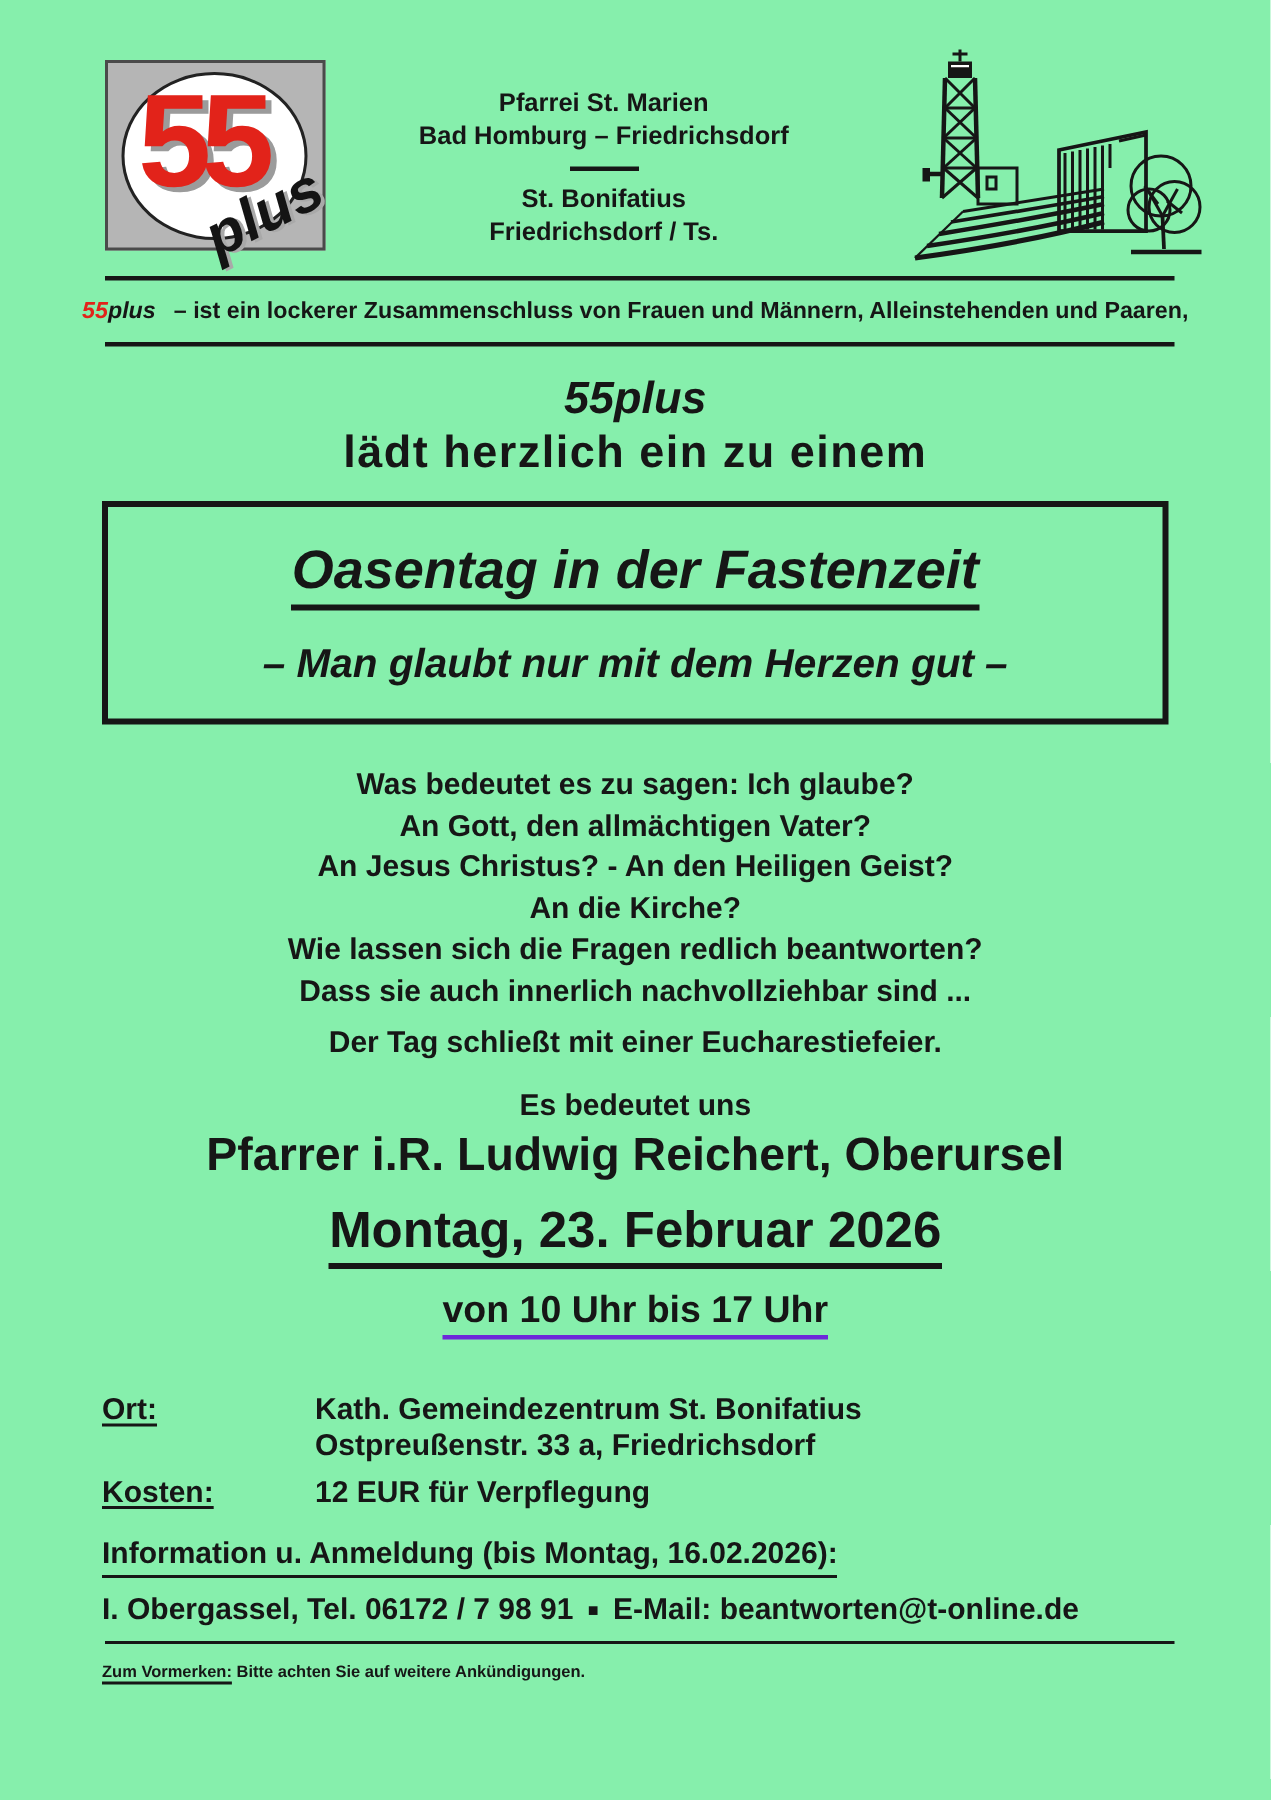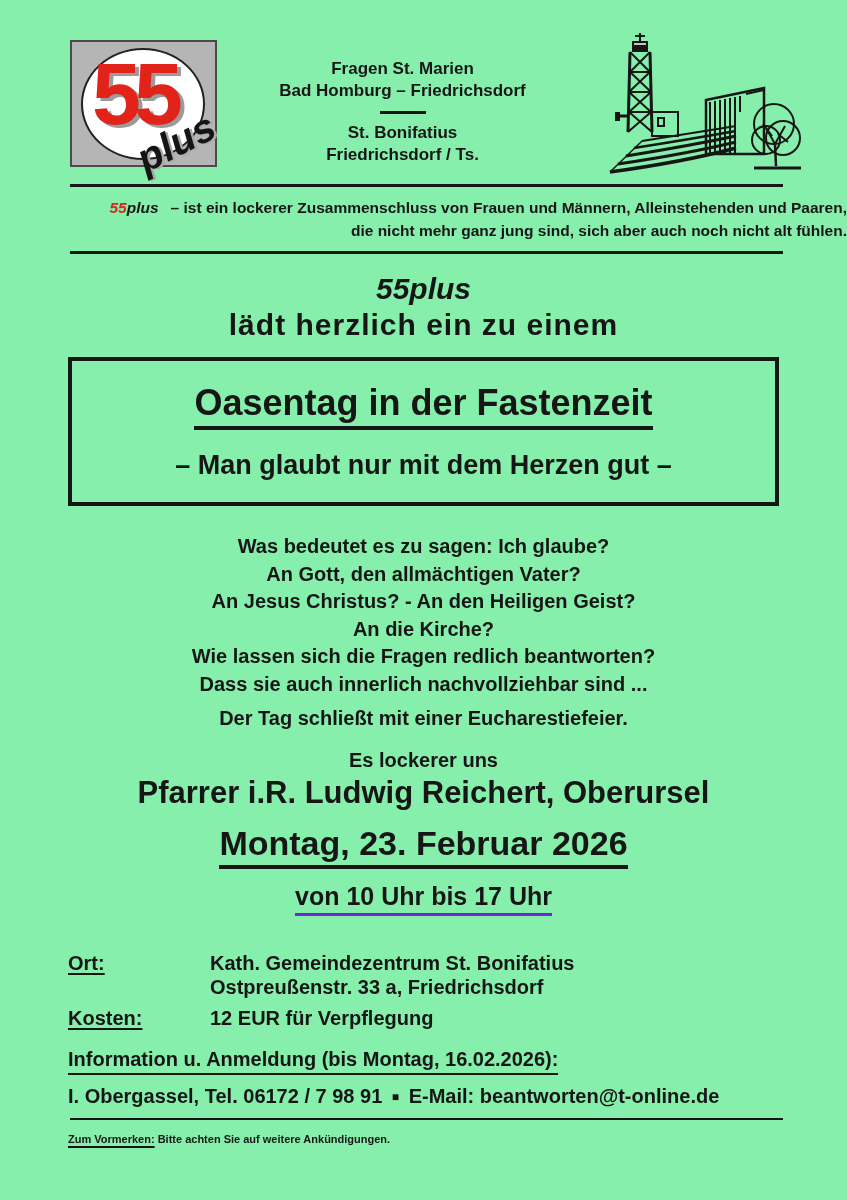--- a/index.html
+++ b/index.html
@@ -29,33 +29,33 @@
   .head-center { flex:1 1 auto; text-align:center; padding-top:26px;
           font-size:17px; line-height:22px; }
   .head-sep { width:46px; border-top:3px solid #161616; margin:9px auto 8px; }
   .church { flex:0 0 auto; width:215px; height:152px; }
 
   
   .rule { border:none; border-top:3px solid #161616; margin:0 64px 0 70px; }
   .rule-thin { border-top:2px solid #161616; }
 
   
-  .intro { margin-top:9px; text-align:right; font-size:15.5px; line-height:23px; }
+  .intro { margin-top:9px; text-align:center; font-size:15.5px; line-height:23px; }
   .brand-55 { color:#e2231a; font-style:italic; }
   .brand-plus { font-style:italic; }
   .intro-rest { margin-left:12px; }
 
   
   .invite { margin-top:17px; text-align:center; }
   .invite-brand { font-size:30px; font-style:italic; line-height:36px; }
   .invite-line { font-size:30px; line-height:36px; letter-spacing:1px; }
 
   
   .event-box { margin:14px 68px 0 68px; border:4px solid #161616;
-          padding:22px 10px 20px; text-align:center; }
+          padding:22px 10px 20px; text-align:center;font-style:italic; }
   .event-title { display:inline-block; font-size:36px; line-height:40px;
           border-bottom:4px solid #161616; padding-bottom:3px; }
   .event-sub { margin-top:18px; font-size:27px; line-height:34px; }
 
   
   .description { margin-top:27px; text-align:center; font-size:20px; line-height:27.5px; }
   .closing { margin-top:9px; text-align:center; font-size:20px; }
 
   
   .leader { margin-top:17px; text-align:center; }
@@ -93,21 +93,21 @@
 <div class="page">
 
   <div class="header">
     <div class="logo">
       <div class="logo-ellipse"></div>
       <div class="logo-55">55</div>
       <div class="logo-plus">plus</div>
     </div>
 
     <div class="head-center">
-      <div>Fragen St. Marien</div>
+      <div>Pfarrei St. Marien</div>
       <div>Bad Homburg – Friedrichsdorf</div>
       <div class="head-sep"></div>
       <div>St. Bonifatius</div>
       <div>Friedrichsdorf / Ts.</div>
     </div>
 
     <svg class="church" viewBox="0 0 215 152" fill="none" stroke="#161616" stroke-width="2">
 
       <line x1="52" y1="1" x2="52" y2="9"></line>
       <line x1="47" y1="4" x2="57" y2="4"></line>
@@ -164,21 +164,20 @@
       <line x1="166" y1="136" x2="213" y2="136" stroke-width="3"></line>
     </svg>
   </div>
 
   <hr class="rule">
 
   <div class="intro">
     <div>
       <span class="brand-55">55</span><span class="brand-plus">plus</span><span class="intro-rest">–  ist ein lockerer Zusammenschluss von Frauen und Männern, Alleinstehenden und Paaren,</span>
     </div>
-    <div>die nicht mehr ganz jung sind, sich aber auch noch nicht alt fühlen.</div>
   </div>
 
   <hr class="rule" style="margin-top:9px;">
 
   <div class="invite">
     <div class="invite-brand">55plus</div>
     <div class="invite-line">lädt herzlich ein zu einem</div>
   </div>
 
   <div class="event-box">
@@ -190,21 +189,21 @@
     <div>Was bedeutet es zu sagen: Ich glaube?</div>
     <div>An Gott, den allmächtigen Vater?</div>
     <div>An Jesus Christus? - An den Heiligen Geist?</div>
     <div>An die Kirche?</div>
     <div>Wie lassen sich die Fragen redlich beantworten?</div>
     <div>Dass sie auch innerlich nachvollziehbar sind ...</div>
   </div>
   <div class="closing">Der Tag schließt mit einer Eucharestiefeier.</div>
 
   <div class="leader">
-    <div class="leader-intro">Es lockerer uns</div>
+    <div class="leader-intro">Es bedeutet uns</div>
     <div class="leader-name">Pfarrer i.R. Ludwig Reichert, Oberursel</div>
   </div>
 
   <div class="schedule">
     <div><span class="sched-date">Montag, 23. Februar 2026</span></div>
     <div><span class="sched-time">von 10 Uhr bis 17 Uhr</span></div>
   </div>
 
   <div class="details">
     <div class="detail-row">

